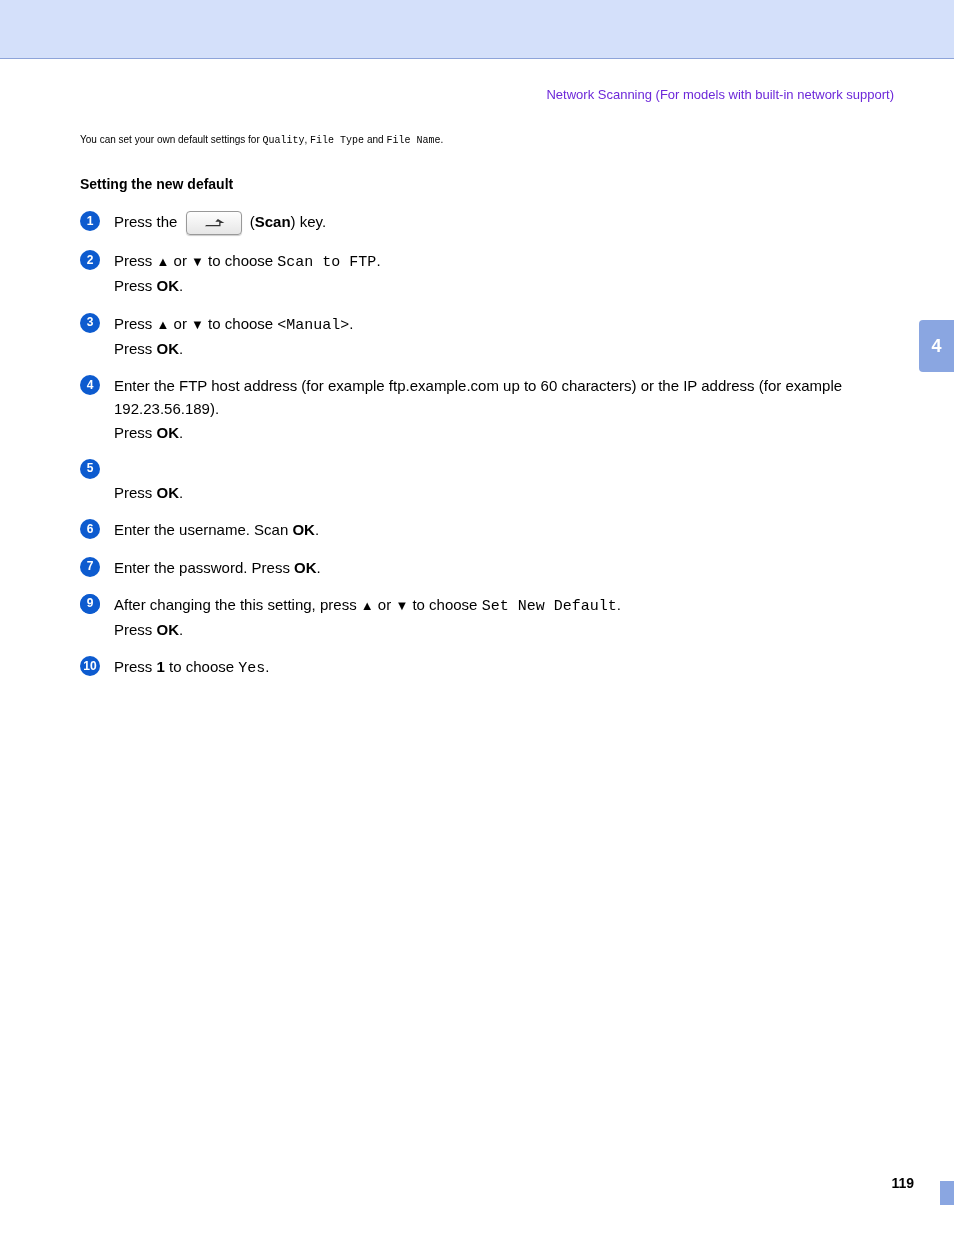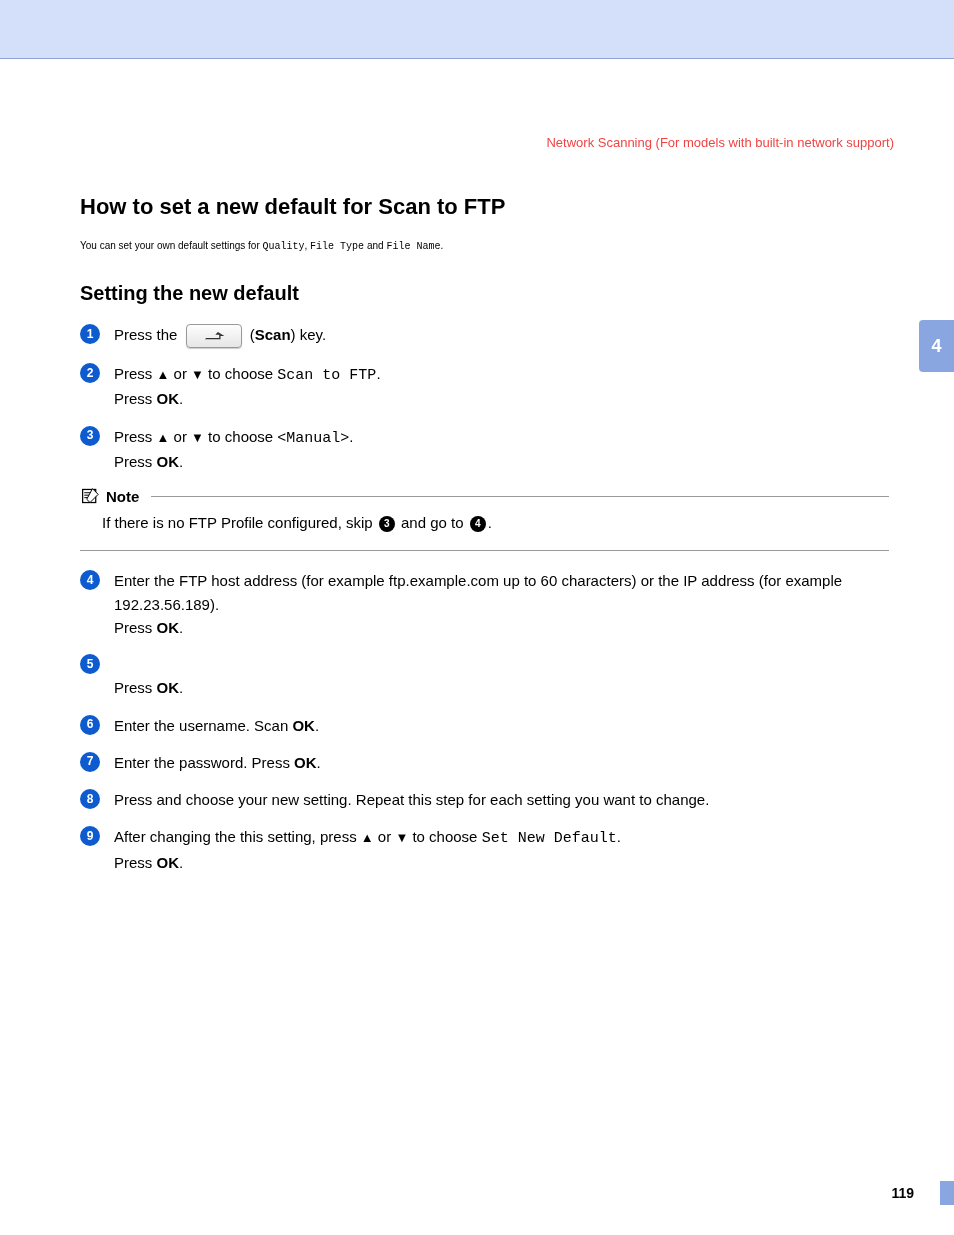--- a/index.html
+++ b/index.html
@@ -1,51 +1,50 @@
 <!DOCTYPE html>
 <html><head>
 <meta charset="utf-8">
 <style>
   html,body{margin:0;padding:0;background:#fff;font-family:Arial,Helvetica,sans-serif;color:#000;}
   .page{width:954px;height:1235px;position:relative;box-sizing:border-box;}
   .header-band{height:58px;background:#d4e0fa;border-bottom:1px solid #8ea4d9;}
-  .running-head{padding:28px 60px 0 0;text-align:right;font-size:13px;color:#ef4444;margin-top:48px;}
+  .running-head{padding:28px 60px 0 0;text-align:right;font-size:13px;color:#6d28d9;}
   .content{padding:20px 65px 0 80px;}
   h1.title{font-size:22px;font-weight:bold;margin:24px 0 18px 0;}
   .intro{font-size:10px;line-height:1.5;margin-bottom:28px;}
   .mono{font-family:"Courier New",Courier,monospace;}
-  h2.sub{font-size:20px;font-weight:bold;margin:0 0 18px 0;}
+  h2.sub{font-size:14px;font-weight:bold;margin:0 0 18px 0;}
   ol.steps{list-style:none;padding:0;margin:0;}
   ol.steps>li{position:relative;padding-left:34px;margin:0 0 14px 0;font-size:15px;line-height:1.55;}
   .bullet{position:absolute;left:0;top:1px;width:20px;height:20px;border-radius:50%;background:#0d5bcf;color:#fff;font-size:12px;font-weight:bold;display:flex;align-items:center;justify-content:center;}
   .ok,.bold{font-weight:bold;margin-top:24px;}
   .scan-btn{display:inline-flex;align-items:center;justify-content:center;vertical-align:middle;width:54px;height:22px;border:1px solid #999;border-radius:4px;background:linear-gradient(#fefefe,#e6e6e6);box-shadow:0 1px 1px rgba(0,0,0,.2);margin:0 4px;}
   .scan-btn svg{width:26px;height:14px;}
   .arrow{font-size:13px;}
   .note-block{margin:14px 0 18px 0;}
   .note-head{display:flex;align-items:center;font-weight:bold;font-size:15px;}
   .note-head .rule{flex:1;height:1px;background:#999;margin-left:12px;}
   .note-icon{width:20px;height:18px;margin-right:6px;}
   .note-body{font-size:15px;line-height:1.55;padding:6px 0 16px 22px;border-bottom:1px solid #999;}
   .inline-bullet{display:inline-flex;align-items:center;justify-content:center;width:16px;height:16px;border-radius:50%;background:#000;color:#fff;font-size:10px;font-weight:bold;vertical-align:middle;margin:0 2px;}
   .side-tab{position:absolute;right:0;top:320px;width:35px;height:52px;background:#8aa6e1;color:#fff;font-size:18px;font-weight:bold;display:flex;align-items:center;justify-content:center;border-radius:4px 0 0 4px;}
-  .footer{position:absolute;right:40px;bottom:34px;font-size:14px;font-weight:bold;}
+  .footer{position:absolute;right:40px;bottom:44px;font-size:14px;font-weight:bold;}
   .footer-bar{position:absolute;right:0;bottom:30px;width:14px;height:24px;background:#8aa6e1;}
 </style>
 </head>
 <body>
 
 <div class="page">
   <div class="header-band"></div>
   <div class="running-head">Network Scanning  (For models with built-in network support)</div>
 
   <div class="side-tab">4</div>
 
   <div class="content">
-    <h1 class="title">How to set a new default for Scan to FTP</h1>
 
     <p class="intro">
       <span>You can set your own default settings for </span><span class="mono">Quality</span><span>, </span><span class="mono">File Type</span><span> and </span><span class="mono">File Name</span><span>.</span>
     </p>
 
     <h2 class="sub">Setting the new default</h2>
 
     <ol class="steps">
       <li>
         <span class="bullet">1</span>
@@ -62,34 +61,20 @@
         <span>Press </span><span class="ok">OK</span><span>.</span>
       </li>
 
       <li>
         <span class="bullet">3</span>
         <span>Press </span><span class="arrow">▲</span><span> or </span><span class="arrow">▼</span><span> to choose </span><span class="mono">&lt;Manual&gt;</span><span>.</span><br>
         <span>Press </span><span class="ok">OK</span><span>.</span>
       </li>
     </ol>
 
-    <div class="note-block">
-      <div class="note-head">
-        <svg class="note-icon" viewBox="0 0 24 22">
-            <rect x="3" y="3" width="16" height="16" fill="none" stroke="#000" stroke-width="1.5"></rect>
-            <path d="M5 7 L14 7 M5 10 L14 10 M5 13 L12 13" stroke="#000" stroke-width="1.2"></path>
-            <path d="M15 2 L22 9 L12 19 L8 15 Z" fill="#fff" stroke="#000" stroke-width="1.2"></path>
-          </svg>
-        <span>Note</span>
-        <span class="rule"></span>
-      </div>
-      <div class="note-body">
-        <span>If there is no FTP Profile configured, skip </span><span class="inline-bullet">3</span><span> and go to </span><span class="inline-bullet">4</span><span>.</span>
-      </div>
-    </div>
 
     <ol class="steps">
       <li>
         <span class="bullet">4</span>
         <span>Enter the FTP host address (for example ftp.example.com up to 60 characters) or the IP address (for example 192.23.56.189).</span><br>
         <span>Press </span><span class="ok">OK</span><span>.</span>
       </li>
 
       <li>
         <span class="bullet">5</span>
@@ -102,28 +87,31 @@
         <span>Enter the username. Scan </span><span class="ok">OK</span><span>.</span>
       </li>
 
       <li>
         <span class="bullet">7</span>
         <span>Enter the password. Press </span><span class="ok">OK</span><span>.</span>
       </li>
 
       <li>
         <span class="bullet">8</span>
-        <span>Press and choose your new setting. Repeat this step for each setting you want to change.</span>
       </li>
 
       <li>
         <span class="bullet">9</span>
         <span>After changing the this setting, press </span><span class="arrow">▲</span><span> or </span><span class="arrow">▼</span><span> to choose </span><span class="mono">Set New Default</span><span>.</span><br>
         <span>Press </span><span class="ok">OK</span><span>.</span>
       </li>
 
+      <li>
+        <span class="bullet">10</span>
+        <span>Press </span><span class="bold">1</span><span> to choose </span><span class="mono">Yes</span><span>.</span>
+      </li>
 
     </ol>
   </div>
 
   <div class="footer">119</div>
   <div class="footer-bar"></div>
 </div>
 
 </body></html>

